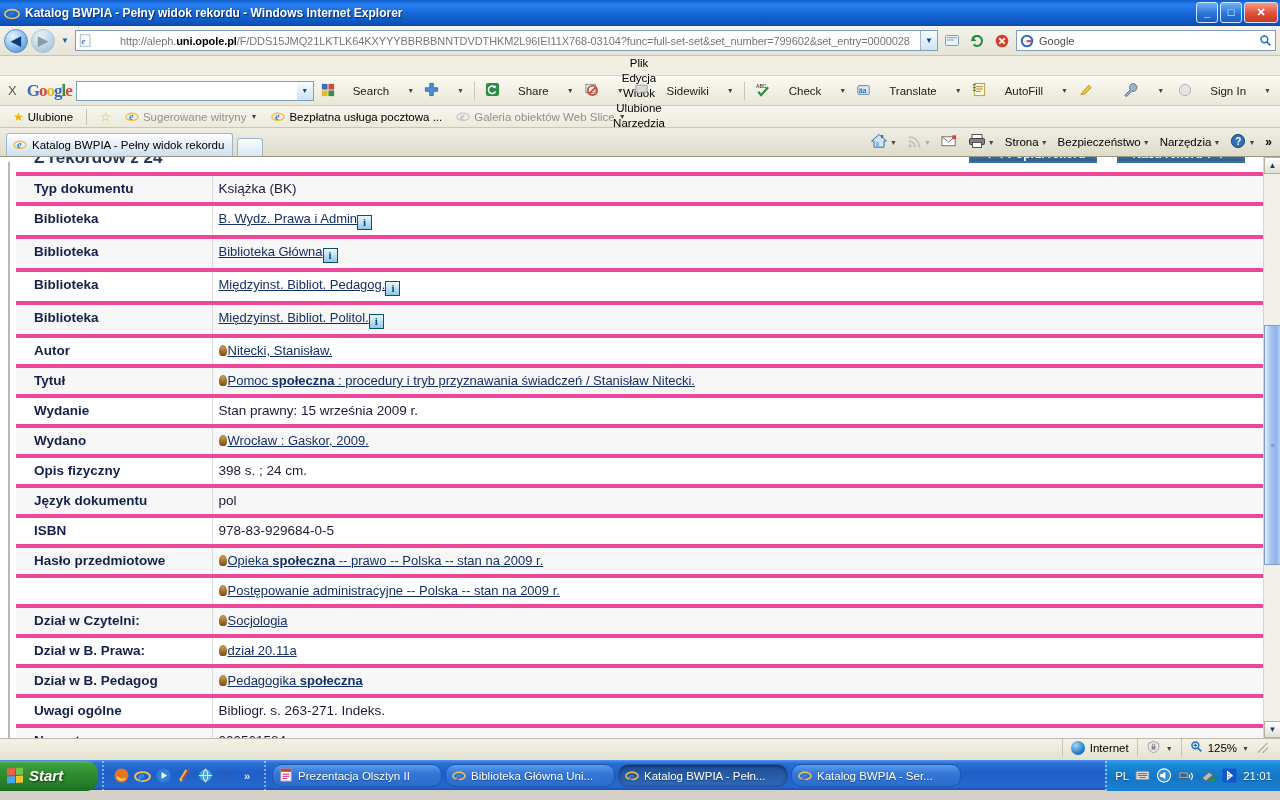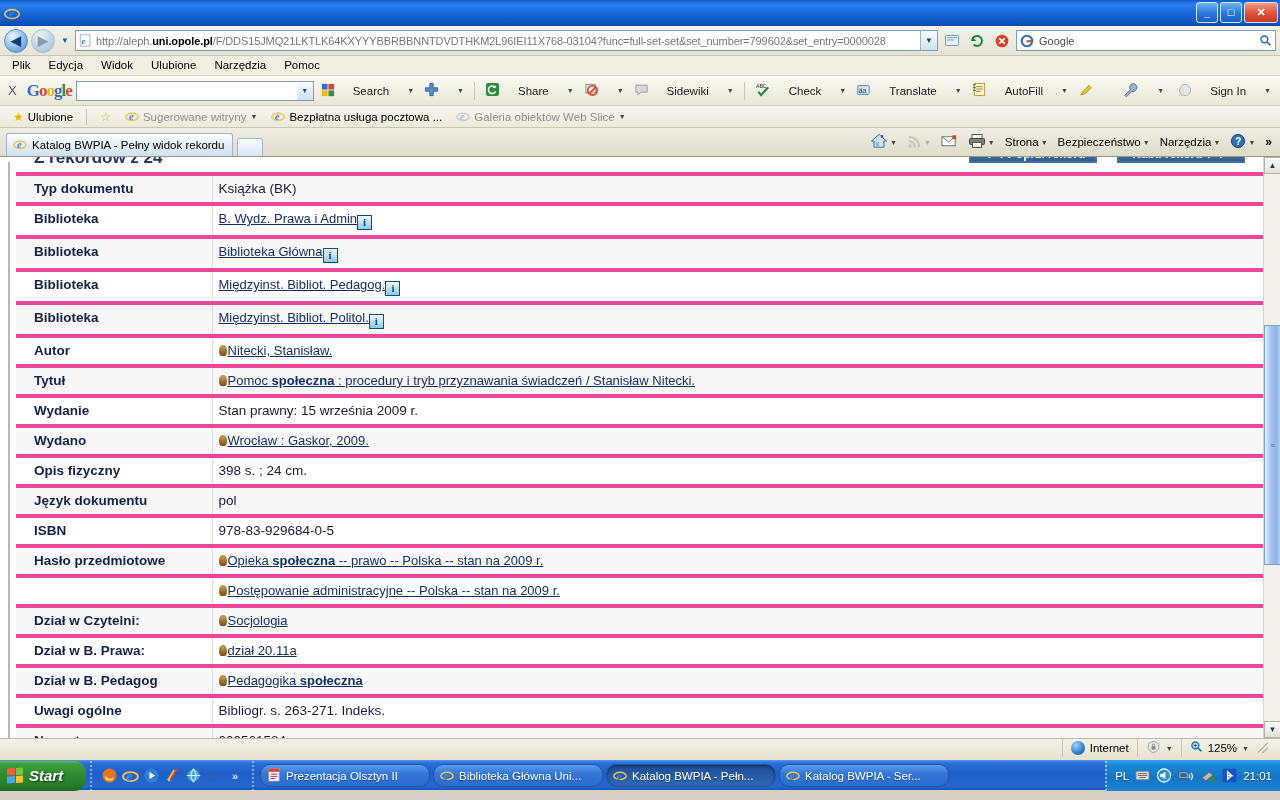--- a/index.html
+++ b/index.html
@@ -77,20 +77,21 @@
   .addr-favicon {
     width: 15px; height: 15px; flex: none;
     display: flex; align-items: center; justify-content: center;
     margin-right: 3px;
   }
   .addr-url {
     flex: 1 1 auto; min-width: 0;
     font-size: 11px; color: #767676;
     white-space: nowrap; overflow: hidden;
     letter-spacing: -.1px;
+    margin-left: 24px;
   }
   .addr-url b { color: #000; font-weight: bold; }
   .addr-drop {
     width: 17px; height: 19px; flex: none;
     background: linear-gradient(to bottom, #f6fbff, #cfe2f5);
     border-left: 1px solid #9cb6cd;
     display: flex; align-items: center; justify-content: center;
     font-size: 8px; color: #13477f;
   }
   .navtool {
@@ -114,20 +115,21 @@
     color: #1a6fc4; font-size: 12px;
   }
 
   
   #menubar {
     height: 20px;
     background: #f1efe2;
     border-bottom: 1px solid #d8d5c3;
     display: flex; align-items: center;
     padding-left: 8px;
+    flex-direction: column;
   }
   #menubar .mi {
     font-size: 11.5px; color: #000;
     padding: 1px 8px 2px 4px;
     margin-right: 6px;
     white-space: nowrap;
   }
 
   
   #gtoolbar {
@@ -338,21 +340,21 @@
   }
 
   
   #taskbar {
     height: 30px;
     background: linear-gradient(to bottom, #3f87e8 0%, #2a6fd4 8%, #1f5fc8 42%, #2568cf 88%, #1a53b0 100%);
     display: flex; align-items: center;
     border-top: 1px solid #4a90ee;
   }
   #startbtn {
-    height: 30px; width: 86px;
+    height: 30px; width: 98px;
     background: linear-gradient(to bottom, #5fb85f 0%, #3e9e3e 10%, #2e8b2e 45%, #27802a 75%, #1d6b22 100%);
     border-radius: 0 12px 12px 0;
     display: flex; align-items: center; gap: 6px;
     padding-left: 7px;
     color: #fff; font-size: 15px; font-style: italic; font-weight: bold;
     text-shadow: 1px 1px 2px rgba(0,0,0,.6);
   }
   .flag {
     width: 16px; height: 15px;
     display: grid; grid-template-columns: 1fr 1fr; grid-template-rows: 1fr 1fr;
@@ -397,20 +399,21 @@
 </head>
 <body>
 
 <div id="titlebar">
   <span class="ie-glyph">
     <svg width="16" height="16" viewBox="0 0 16 16">
       <ellipse cx="8" cy="9" rx="7.2" ry="4.4" fill="none" stroke="#f2c14e" stroke-width="1.6"></ellipse>
       <text x="4.5" y="13" font-family="Liberation Serif, serif" font-size="13" font-style="italic" font-weight="bold" fill="#2f7fd8">e</text>
     </svg>
   </span>
+  <span class="title-text">Katalog BWPIA - Pełny widok rekordu - Windows Internet Explorer</span>
   <div id="win-buttons">
     <div class="win-btn">_</div>
     <div class="win-btn">□</div>
     <div class="win-btn close">✕</div>
   </div>
 </div>
 
 <div id="navbar">
   <div class="navcircle">◀</div>
   <div class="navcircle dim">▶</div>

